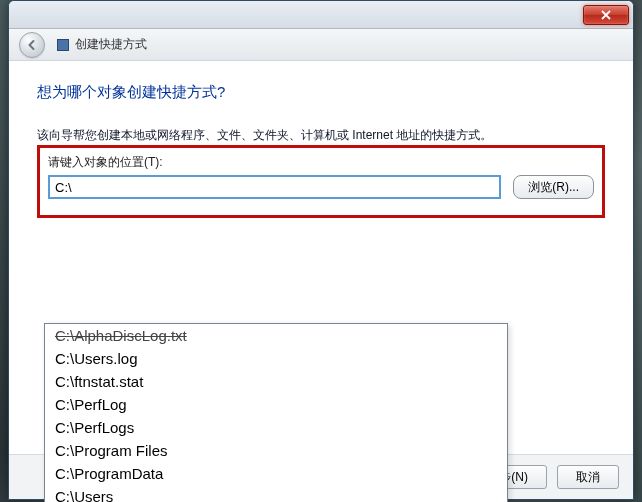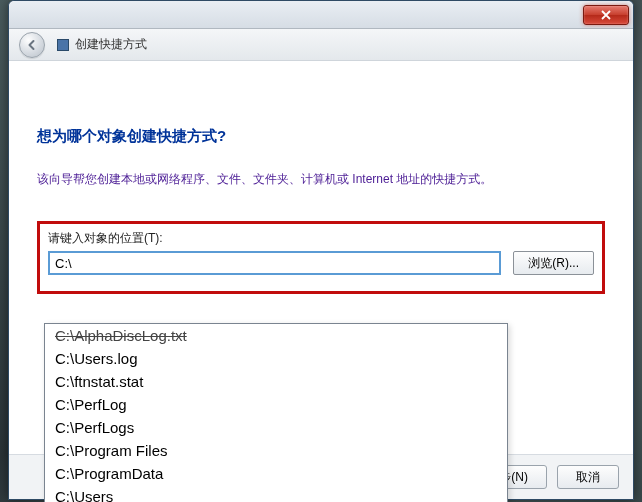--- a/index.html
+++ b/index.html
@@ -91,28 +91,26 @@
   display: inline-block;
 }
 .content {
   flex: 1;
   padding: 22px 28px 10px 28px;
   position: relative;
 }
 .heading {
   color: #003399;
   font-size: 15px;
-  font-weight: 700;
+  font-weight: 400;
   margin-bottom: 24px;
-  margin-top: 44px;
 }
 .desc {
-  color: #4c1d95;
-  font-size: 12px;
-  margin-bottom: 32px;
+  color: #0f172a;
+  font-size: 12px;
   line-height: 1.6;
 }
 .highlight-box {
   border: 3px solid #c10c0c;
   padding: 6px 8px 16px 8px;
   position: relative;
 }
 .field-label {
   color: #222;
   font-size: 12px;
@@ -133,21 +131,21 @@
   font-family: "Segoe UI", Tahoma, sans-serif;
   background: #fff;
   outline: 2px solid #5a9bd5;
   outline-offset: -2px;
 }
 .browse-btn {
   height: 24px;
   padding: 0 14px;
   background: linear-gradient(#fdfdfd, #e7ebef);
   border: 1px solid #8b9198;
-  border-radius: 2px;
+  border-radius: 8px;
   font-size: 12px;
   cursor: pointer;
 }
 .dropdown {
   position: absolute;
   left: 35px;
   right: 125px;
   top: 262px;
   background: #fff;
   border: 1px solid #7a8490;

